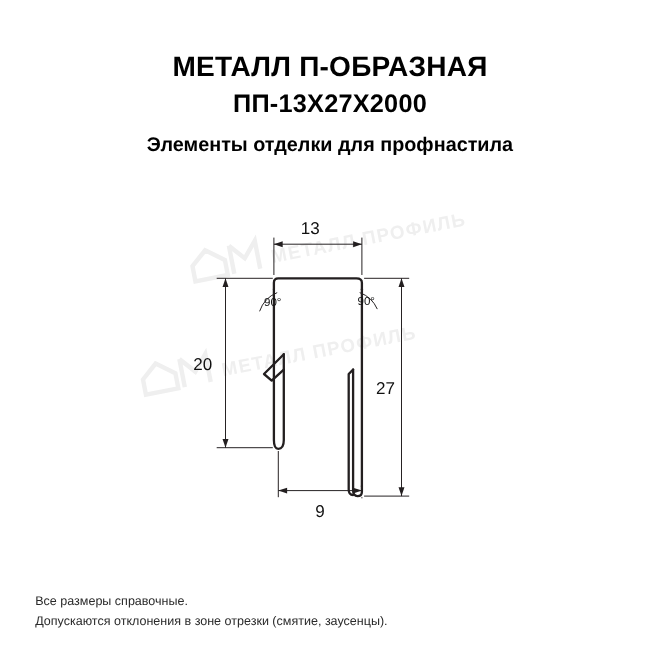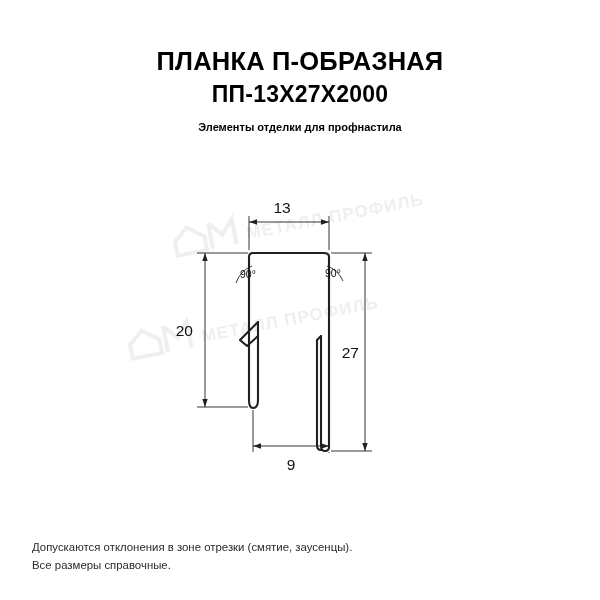--- a/index.html
+++ b/index.html
@@ -36,21 +36,21 @@
   }
   .title-2 {
     font-size: 23px;
     font-weight: bold;
     letter-spacing: 0.2px;
     line-height: 1.22;
     margin-top: 3px;
     color: #000000;
   }
   .subtitle {
-    font-size: 11px;
+    font-size: 18px;
     font-weight: bold;
     margin-top: 13px;
     color: #000000;
   }
   .drawing {
     position: absolute;
     top: 150px;
     left: 0;
     width: 600px;
     height: 340px;
@@ -92,21 +92,21 @@
     font-size: 10.5px;
     fill: #111111;
   }
 </style>
 </head>
 <body>
 
 <div class="page">
 
   <div class="header">
-    <div class="title-1">ПЛАНКА П-ОБРАЗНАЯ</div>
+    <div class="title-1">МЕТАЛЛ П-ОБРАЗНАЯ</div>
     <div class="title-2">ПП-13Х27Х2000</div>
     <div class="subtitle">Элементы отделки для профнастила</div>
   </div>
 
   <div class="watermarks">
     <svg width="600" height="340" viewBox="0 0 600 340">
       <g transform="translate(175,92) rotate(-11)">
         <g>
           <path d="M0,0 L14,-12 L30,0 L30,14 L0,14 Z" fill="none" stroke="#efefef" stroke-width="4"></path>
           <path d="M36,-12 L36,14 M36,-12 L48,2 L60,-12 L60,14" fill="none" stroke="#efefef" stroke-width="4"></path>
@@ -181,17 +181,17 @@
         <line x1="253" y1="296" x2="329" y2="296"></line>
         <path d="M253,296 L261,293.3 L261,298.7 Z" fill="#231f20" stroke="none"></path>
         <path d="M329,296 L321,293.3 L321,298.7 Z" fill="#231f20" stroke="none"></path>
       </g>
       <text class="dim-text" x="291" y="320" text-anchor="middle">9</text>
 
     </svg>
   </div>
 
   <div class="footnotes">
+    <div>Все размеры справочные.</div>
     <div>Допускаются отклонения в зоне отрезки (смятие, заусенцы).</div>
-    <div>Все размеры справочные.</div>
   </div>
 
 </div>
 
 </body></html>

